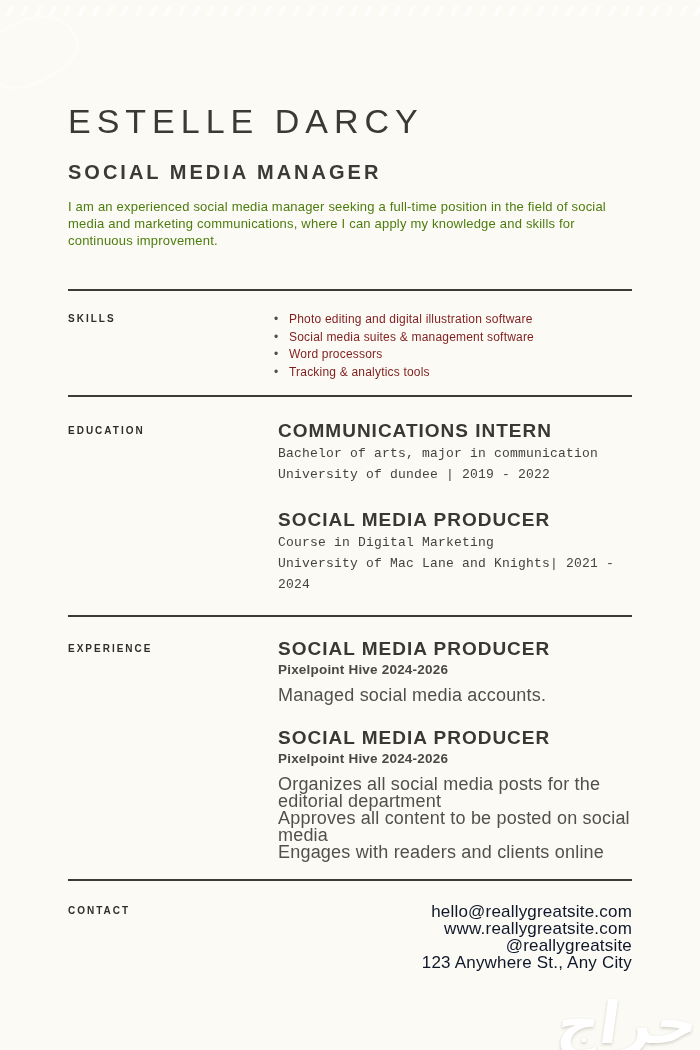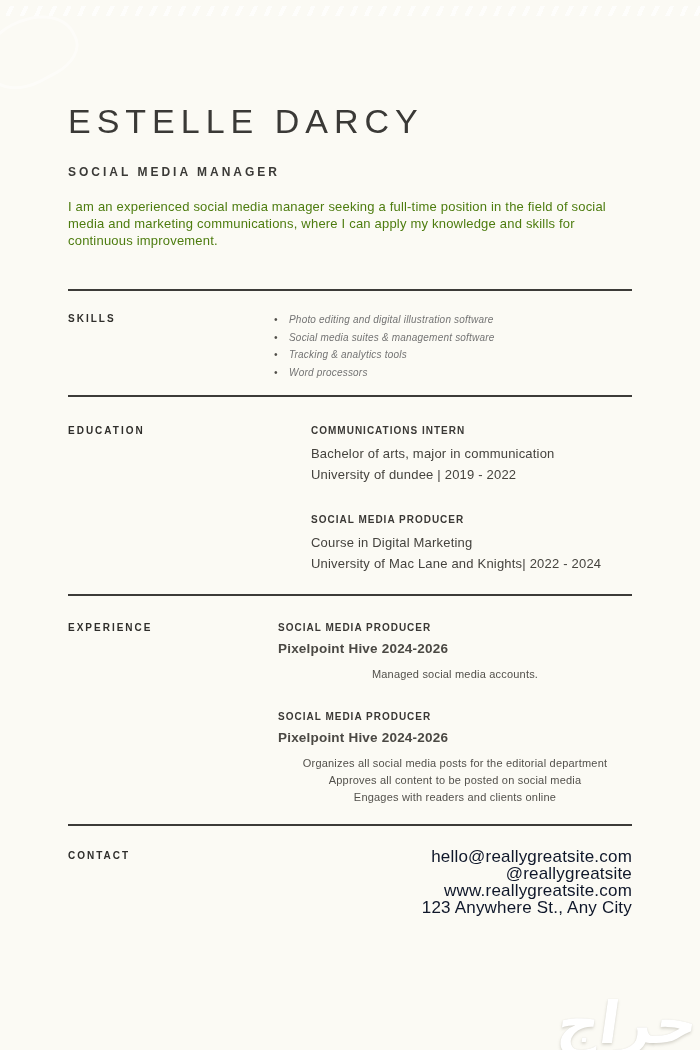--- a/index.html
+++ b/index.html
@@ -31,21 +31,21 @@
   h1.name{
     margin:94px 0 0 0;
     font-size:34px;line-height:38px;
     font-weight:400;
     letter-spacing:6px;
     color:#3a3936;
     white-space:nowrap;
   }
   .job-title{
     margin-top:24px;
-    font-size:12px;line-height:16px;
+    font-size:20px;line-height:16px;
     font-weight:700;
     letter-spacing:3px;
     color:#3b3a37;
   }
   .summary{
     margin-top:18px;
     font-size:13px;line-height:17px;
     letter-spacing:.2px;
     color:#4d7c0f;
   }
@@ -62,53 +62,53 @@
     font-weight:700;letter-spacing:2px;
     color:#2f2e2b;
   }
   .row .body{flex:1;min-width:0;}
   
   .row.skills{padding:20px 0 14px 0;}
   ul.skill-list{margin:0 0 0 -6px;padding:0;list-style:none;}
   ul.skill-list li{
     position:relative;
     padding-left:17px;
-    font-size:10px;line-height:17.5px;
-    color:#737373;letter-spacing:.2px;font-style:italic;
+    font-size:12px;line-height:17.5px;
+    color:#7f1d1d;letter-spacing:.2px;
   }
   ul.skill-list li::before{
     content:"\2022";
     position:absolute;left:2px;top:0;
     color:#504e49;
   }
   
-  .row.education{padding:26px 0 20px 0;gap:33px;}
+  .row.education{padding:26px 0 20px 0;}
   .entry-heading{
-    font-size:10px;line-height:15px;
+    font-size:19px;line-height:15px;
     font-weight:700;letter-spacing:1px;
     color:#3a3835;
   }
   .edu-entry .entry-line{
     font-size:13px;line-height:21px;
-    color:#45433e;letter-spacing:.2px;
+    color:#45433e;letter-spacing:.2px;font-family:Liberation Mono, monospace;
   }
   .edu-entry .entry-line.first{margin-top:5px;}
   .edu-entry + .edu-entry{margin-top:27px;}
   
   .row.experience{padding:24px 0 18px 0;}
   .exp-entry .entry-sub{
     margin-top:6px;
     font-size:13.5px;line-height:16px;
     font-weight:700;
     color:#4a4843;letter-spacing:.2px;
   }
   .exp-entry .entry-details{
     margin-top:9px;
-    font-size:11px;line-height:17px;
-    color:#52504b;letter-spacing:.2px;text-align:center;
+    font-size:18px;line-height:17px;
+    color:#52504b;letter-spacing:.2px;
   }
   .exp-entry + .exp-entry{margin-top:26px;}
   
   .row.contact{padding:22px 0 0 0;gap:46px;}
   .contact-line{
     font-size:17px;line-height:17px;
     color:#0f172a;letter-spacing:.2px;text-align:right;
   }
   
   .watermark{
@@ -139,40 +139,40 @@
     <p class="summary">I am an experienced social media manager seeking a full-time position in the field of social media and marketing communications, where I can apply my knowledge and skills for continuous improvement.</p>
 
     <div class="rule r1"></div>
 
     <div class="row skills">
       <div class="label">SKILLS</div>
       <div class="body">
         <ul class="skill-list">
           <li>Photo editing and digital illustration software</li>
           <li>Social media suites &amp; management software</li>
+          <li>Word processors</li>
           <li>Tracking &amp; analytics tools</li>
-          <li>Word processors</li>
         </ul>
       </div>
     </div>
 
     <div class="rule"></div>
 
     <div class="row education">
       <div class="label">EDUCATION</div>
       <div class="body">
         <div class="edu-entry">
           <div class="entry-heading">COMMUNICATIONS INTERN</div>
           <div class="entry-line first">Bachelor of arts, major in communication</div>
           <div class="entry-line">University of dundee | 2019 - 2022</div>
         </div>
         <div class="edu-entry">
           <div class="entry-heading">SOCIAL MEDIA PRODUCER</div>
           <div class="entry-line first">Course in Digital Marketing</div>
-          <div class="entry-line">University of Mac Lane and Knights| 2022 - 2024</div>
+          <div class="entry-line">University of Mac Lane and Knights| 2021 - 2024</div>
         </div>
       </div>
     </div>
 
     <div class="rule"></div>
 
     <div class="row experience">
       <div class="label">EXPERIENCE</div>
       <div class="body">
         <div class="exp-entry">
@@ -193,22 +193,22 @@
         </div>
       </div>
     </div>
 
     <div class="rule"></div>
 
     <div class="row contact">
       <div class="label">CONTACT</div>
       <div class="body">
         <div class="contact-line">hello@reallygreatsite.com</div>
+        <div class="contact-line">www.reallygreatsite.com</div>
         <div class="contact-line">@reallygreatsite</div>
-        <div class="contact-line">www.reallygreatsite.com</div>
         <div class="contact-line">123 Anywhere St., Any City</div>
       </div>
     </div>
 
   </div>
 
   <div class="watermark">حراج</div>
 </div>
 
 </body></html>

